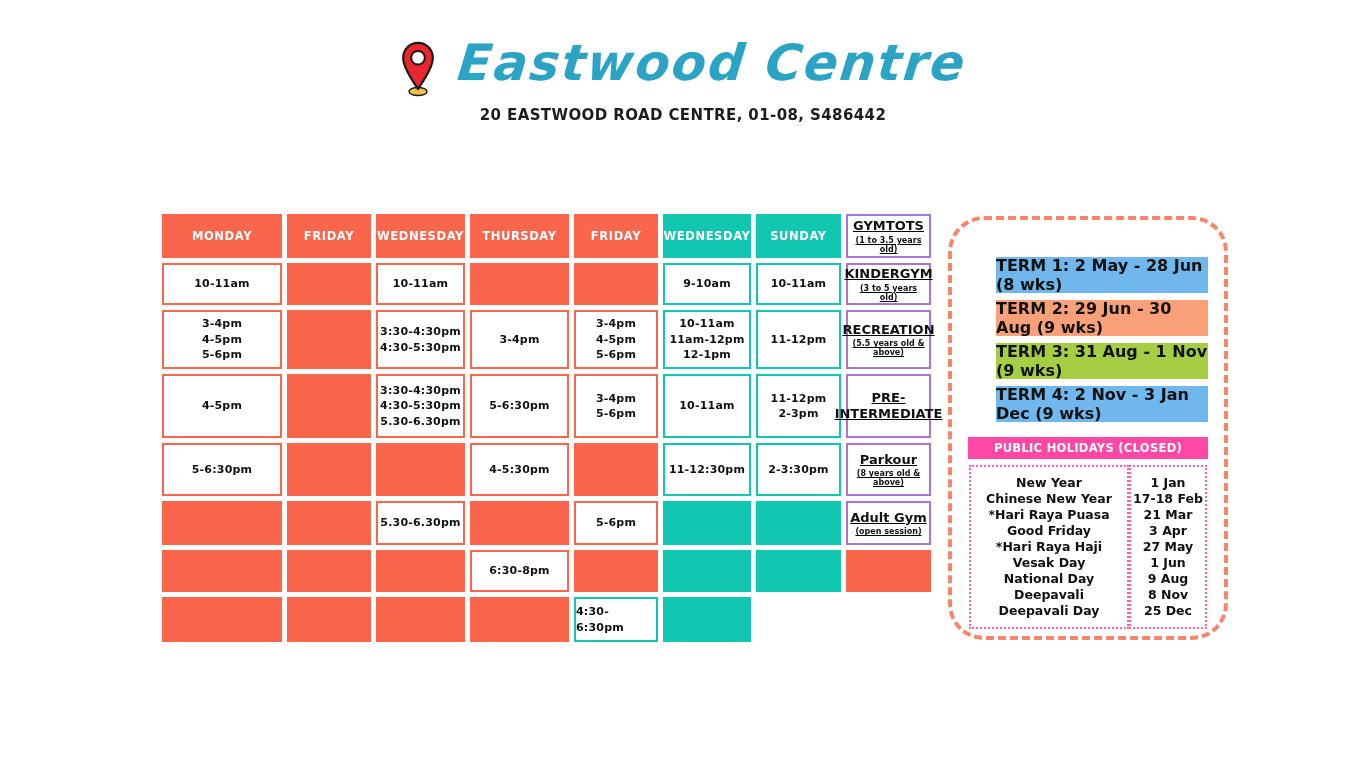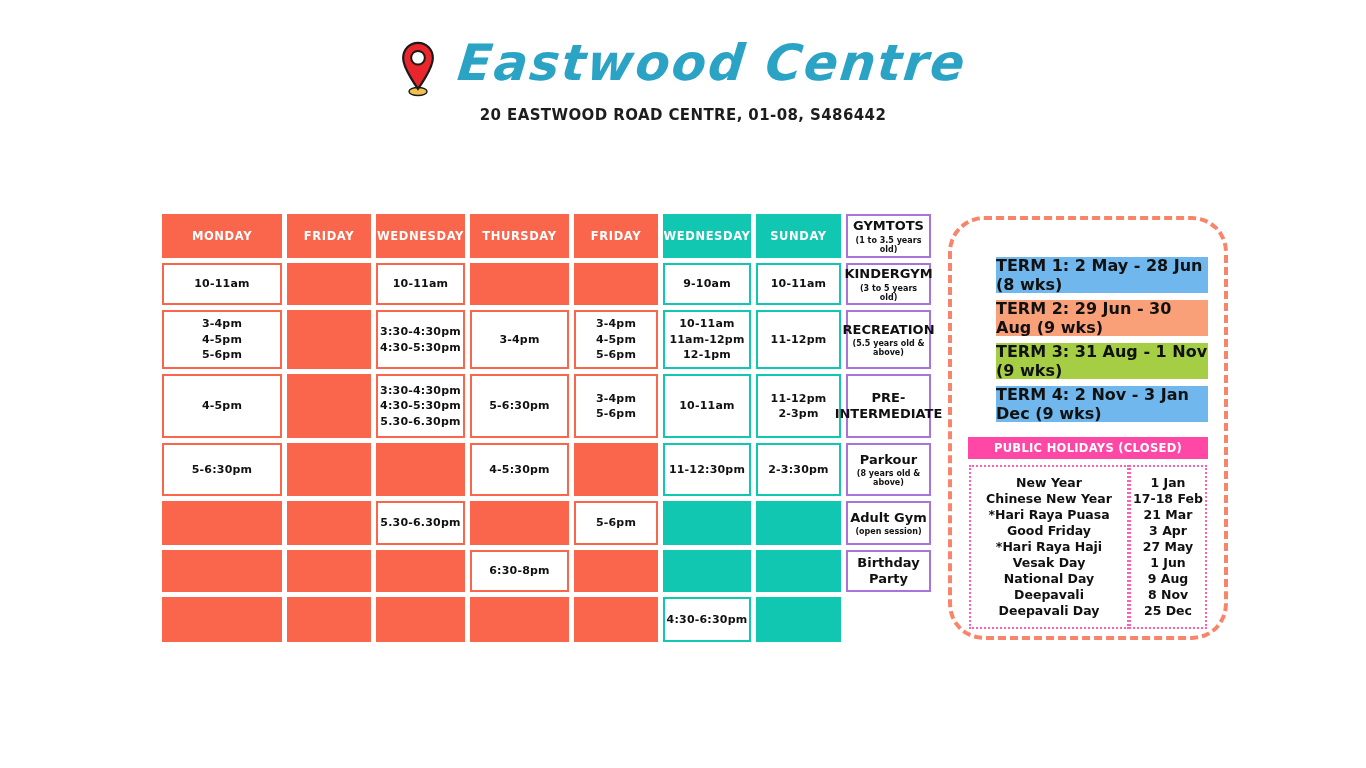--- a/index.html
+++ b/index.html
@@ -16,21 +16,21 @@
   .address{margin-top:8px;font-size:15px;font-weight:bold;color:#1d1d1d;letter-spacing:0.4px;}
 
   
   .schedule{position:absolute;left:162px;top:214px;display:grid;
             grid-template-columns:120px 84px 89px 99px 84px 88px 85px 85px;
             grid-template-rows:44px 42px 59px 64px 53px 44px 42px 45px;
             gap:5px;}
   .hdr{display:flex;align-items:center;justify-content:center;color:#ffffff;
        font-weight:bold;font-size:11.5px;letter-spacing:0.6px;}
   .class-cell{background:#ffffff;border:2px solid #A873DB;display:flex;flex-direction:column;
-              align-items:center;justify-content:center;text-align:center;padding:2px;box-sizing:border-box;}
+              align-items:center;justify-content:center;text-align:center;padding:2px;box-sizing:border-box;text-decoration:underline;}
   .cname{font-weight:bold;font-size:13px;color:#111;line-height:1.2;}
   .csub{font-weight:bold;font-size:8px;color:#111;margin-top:2px;}
   .slot{background:#ffffff;border:2px solid #F9664C;display:flex;flex-direction:column;
         align-items:center;justify-content:center;box-sizing:border-box;}
   .time{font-weight:bold;font-size:11px;color:#111;line-height:1.4;letter-spacing:0.2px;}
 
   
   .panel{position:absolute;left:948px;top:216px;width:280px;height:424px;
          border:4px dashed #F8846A;border-radius:36px;box-sizing:border-box;
          padding:30px 16px 0 16px;}
@@ -188,23 +188,20 @@
       </div>
       <div class="filled" style="background: rgb(249, 102, 76);"></div>
       <div class="filled" style="background: rgb(249, 102, 76);"></div>
       <div class="filled" style="background: rgb(249, 102, 76);"></div>
       <div class="slot" style="border-color: rgb(249, 102, 76);">
         <div class="time">6:30-8pm</div>
       </div>
       <div class="filled" style="background: rgb(249, 102, 76);"></div>
       <div class="filled" style="background: rgb(18, 199, 178);"></div>
       <div class="filled" style="background: rgb(18, 199, 178);"></div>
-      <div class="class-cell" style="border-color: rgb(168, 115, 219);">
-        <div class="cname">Birthday Party</div>
-      </div>
       <div class="filled" style="background: rgb(249, 102, 76);"></div>
       <div class="filled" style="background: rgb(249, 102, 76);"></div>
       <div class="filled" style="background: rgb(249, 102, 76);"></div>
       <div class="filled" style="background: rgb(249, 102, 76);"></div>
       <div class="filled" style="background: rgb(249, 102, 76);"></div>
       <div class="slot" style="border-color: rgb(18, 199, 178);">
         <div class="time">4:30-6:30pm</div>
       </div>
       <div class="filled" style="background: rgb(18, 199, 178);"></div>
     </div>

